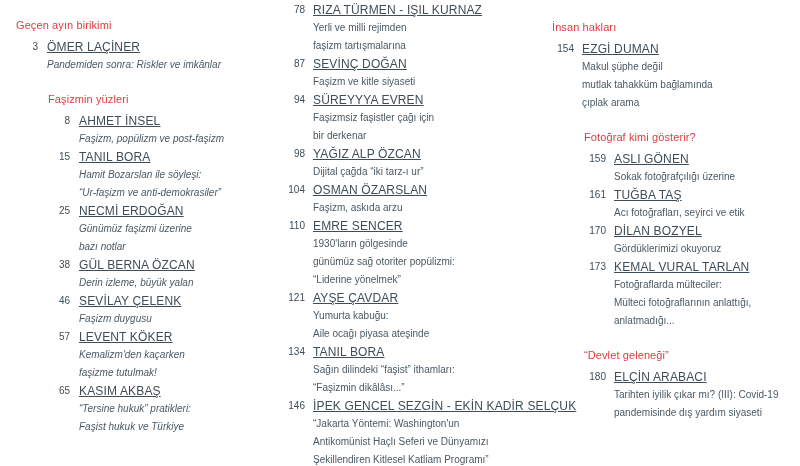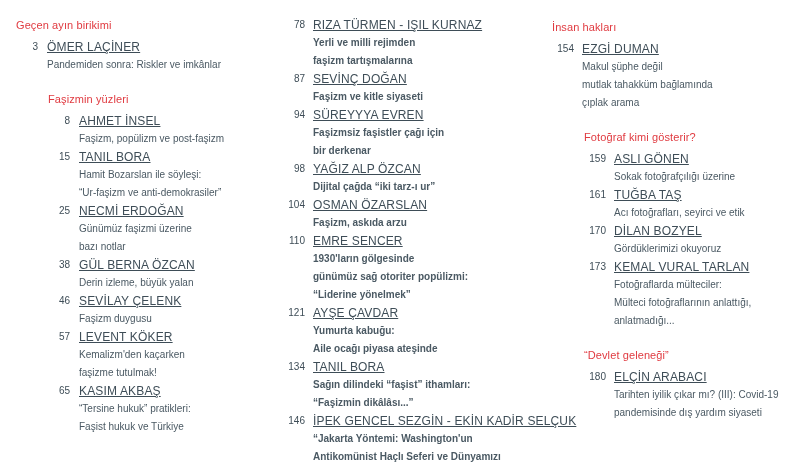--- a/index.html
+++ b/index.html
@@ -16,21 +16,21 @@
   }
   .page {
     position: relative;
     width: 800px;
     height: 466px;
     display: flex;
     background: #ffffff;
   }
   .col { box-sizing: border-box; flex: 0 0 auto; }
   .col-1 { width: 270px; padding-top: 16px; }
-  .col-2 { width: 270px; padding-top: 16px; }
+  .col-2 { width: 270px; padding-top: 1px; }
   .col-3 { width: 260px; padding-top: 18px; }
 
   .section + .section { margin-top: 16px; margin-left: 32px; }
 
   .heading {
     font-size: 11px;
     line-height: 18px;
     color: var(--heading-color, #e03a40);
     margin-bottom: 4px;
     letter-spacing: 0.1px;
@@ -57,22 +57,22 @@
     white-space: nowrap;
     text-decoration: underline;
   }
 
   .line {
     font-size: 10px;
     line-height: 18px;
     color: var(--body-color, #4a5963);
     white-space: nowrap;
   }
-  .col-1 .line { margin-left: 47px; }
-  .col-2 .line { margin-left: 43px; font-weight: bold; }
+  .col-1 .line { margin-left: 47px; font-style: italic; }
+  .col-2 .line { margin-left: 43px; }
   .col-3 .line { margin-left: 42px; }
 </style>
 </head>
 <body style="background: rgb(255, 255, 255);">
 
 <div class="page">
   <div class="col col-1">
       <div class="section">
         <div class="heading">Geçen ayın birikimi</div>
         <div class="entry">

